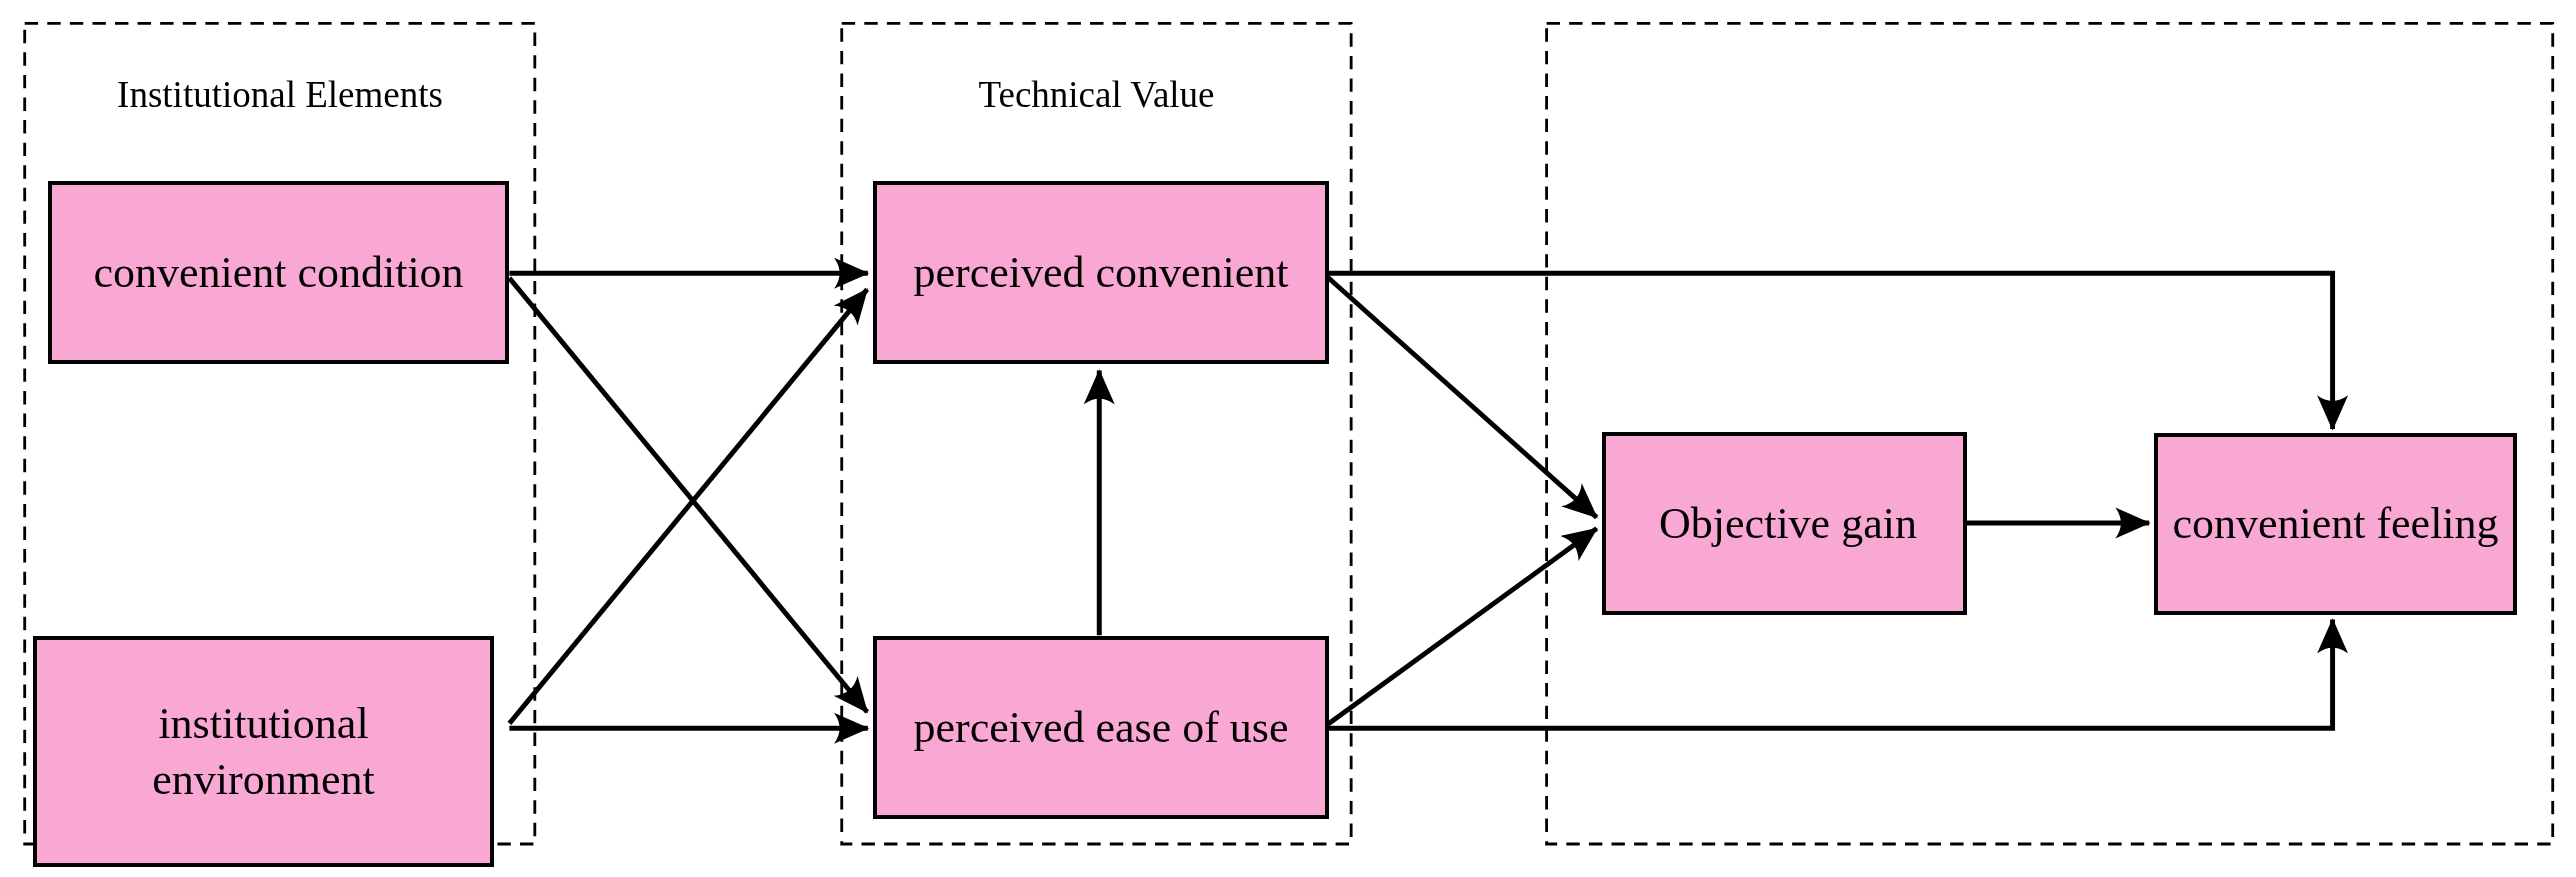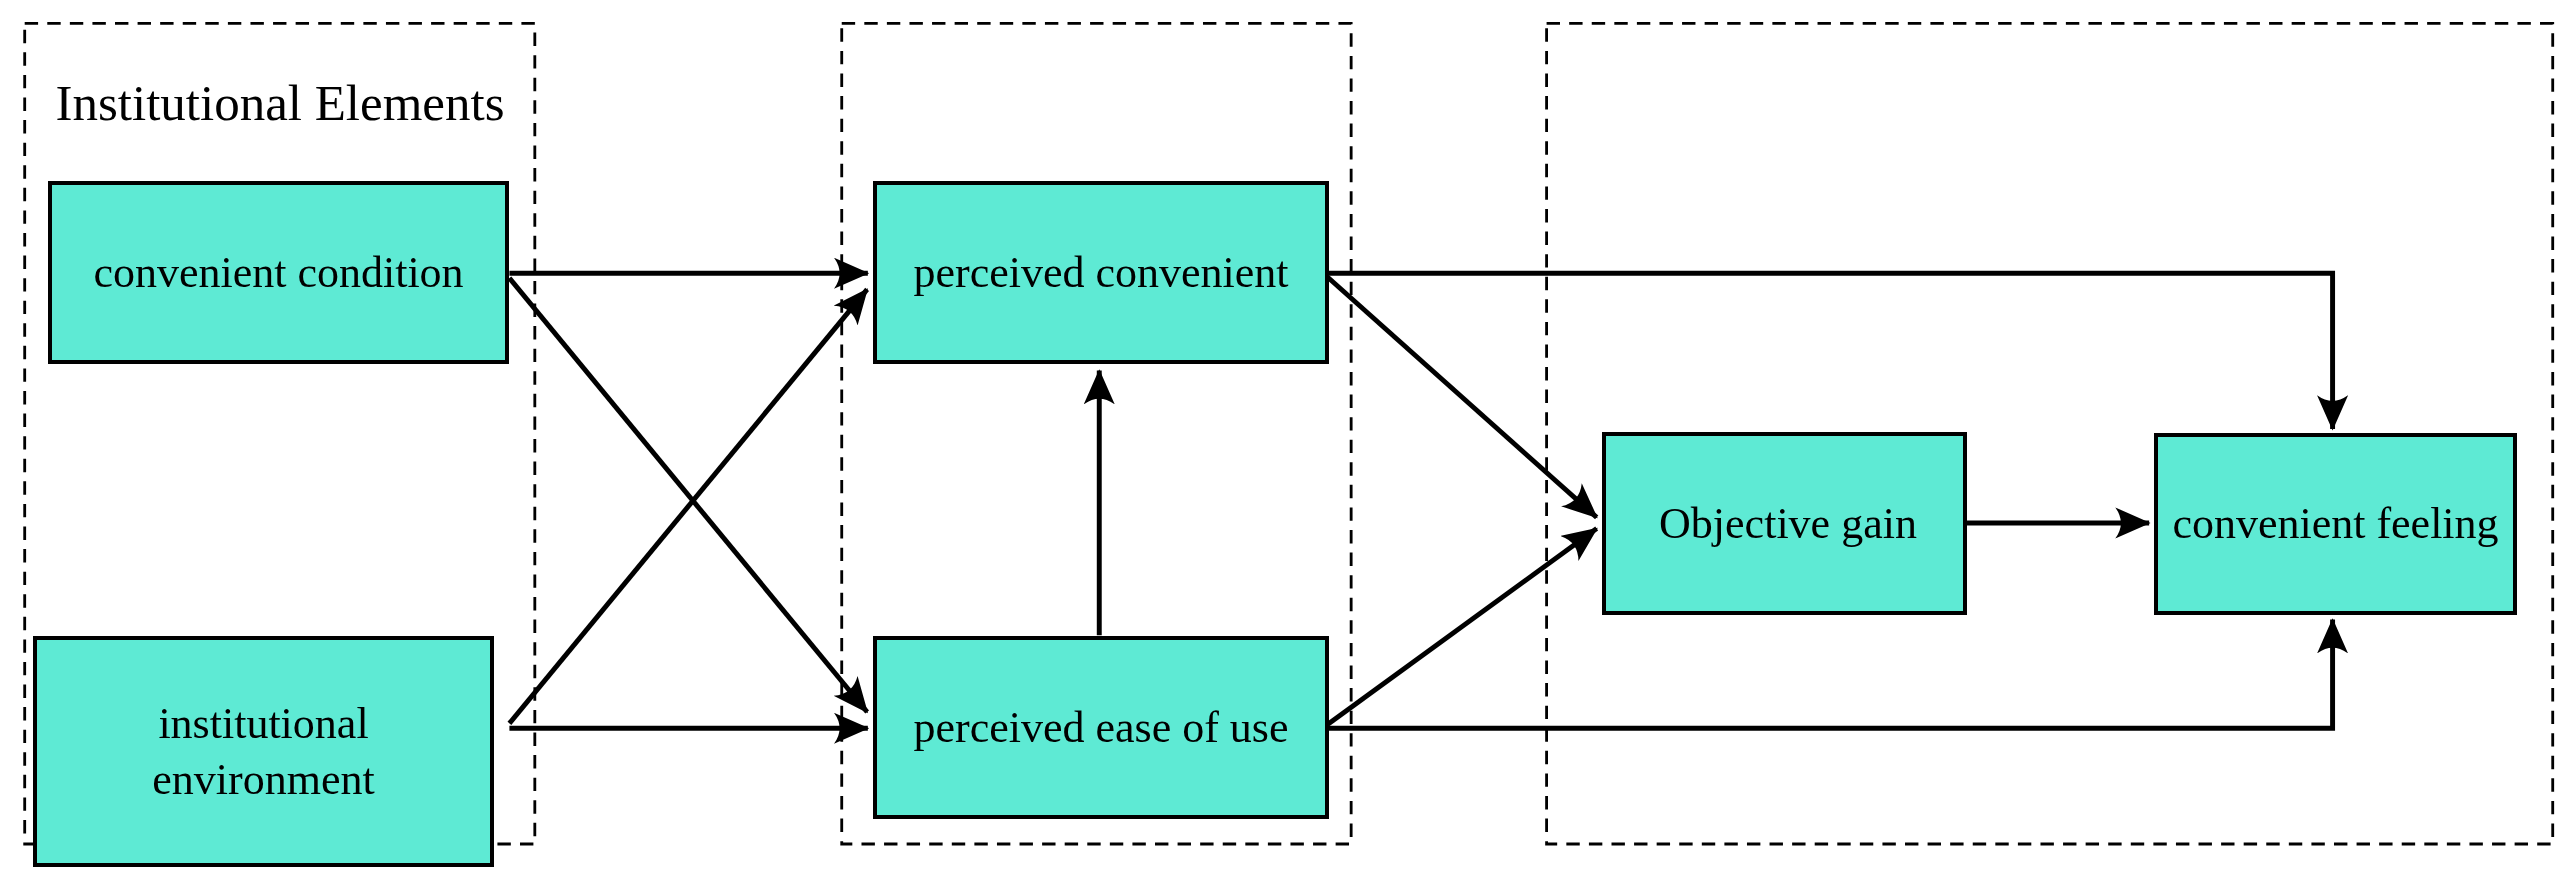--- a/index.html
+++ b/index.html
@@ -20,32 +20,32 @@
     position: absolute;
     left: 0;
     top: 0;
     width: 2576px;
     height: 878px;
   }
   .group-title {
     position: absolute;
     top: 75px;
     text-align: center;
-    font-size: 51px;
+    font-size: 37px;
     line-height: 1.1;
     white-space: nowrap;
   }
   .title-ie   { left: 25px;   width: 510px; }
   .title-tv   { left: 842px; width: 509px; }
   .title-rg   { left: 1547px; width: 1006px; }
   .box {
     position: absolute;
     box-sizing: border-box;
     border: 4.2px solid #000000;
-    background: #5eead4;
+    background: #f9a8d4;
     display: flex;
     align-items: center;
     justify-content: center;
     text-align: center;
     font-size: 44px;
     line-height: 1.26;
   }
   .box-cc  { left: 48px;   top: 181px; width: 461px; height: 183px; }
   .box-ie  { left: 33px;   top: 636px; width: 461px; height: 231px; }
   .box-pu  { left: 873px; top: 181px; width: 456px; height: 183px; }
@@ -76,20 +76,21 @@
     <path d="M722,1032 H1230" fill="none" stroke="#000000" stroke-width="7" marker-end="url(#arrow)"></path>
     <path d="M1558,900 V525" fill="none" stroke="#000000" stroke-width="7" marker-end="url(#arrow)"></path>
     <path d="M1881,387 H3306 V608" fill="none" stroke="#000000" stroke-width="7" marker-end="url(#arrow)"></path>
     <path d="M1881,392 L2263,733" fill="none" stroke="#000000" stroke-width="7" marker-end="url(#arrow)"></path>
     <path d="M1881,1027 L2263,749" fill="none" stroke="#000000" stroke-width="7" marker-end="url(#arrow)"></path>
     <path d="M1881,1032 H3306 V878" fill="none" stroke="#000000" stroke-width="7" marker-end="url(#arrow)"></path>
     <path d="M2786,741 H3046" fill="none" stroke="#000000" stroke-width="7" marker-end="url(#arrow)"></path>
   </svg>
 
   <div class="group-title title-ie">Institutional Elements</div>
+  <div class="group-title title-tv">Technical Value</div>
 
   <div class="box box-cc">
     <span>convenient condition</span>
   </div>
   <div class="box box-ie">
     <span>institutional environment</span>
   </div>
   <div class="box box-pu">
     <span>perceived convenient</span>
   </div>

